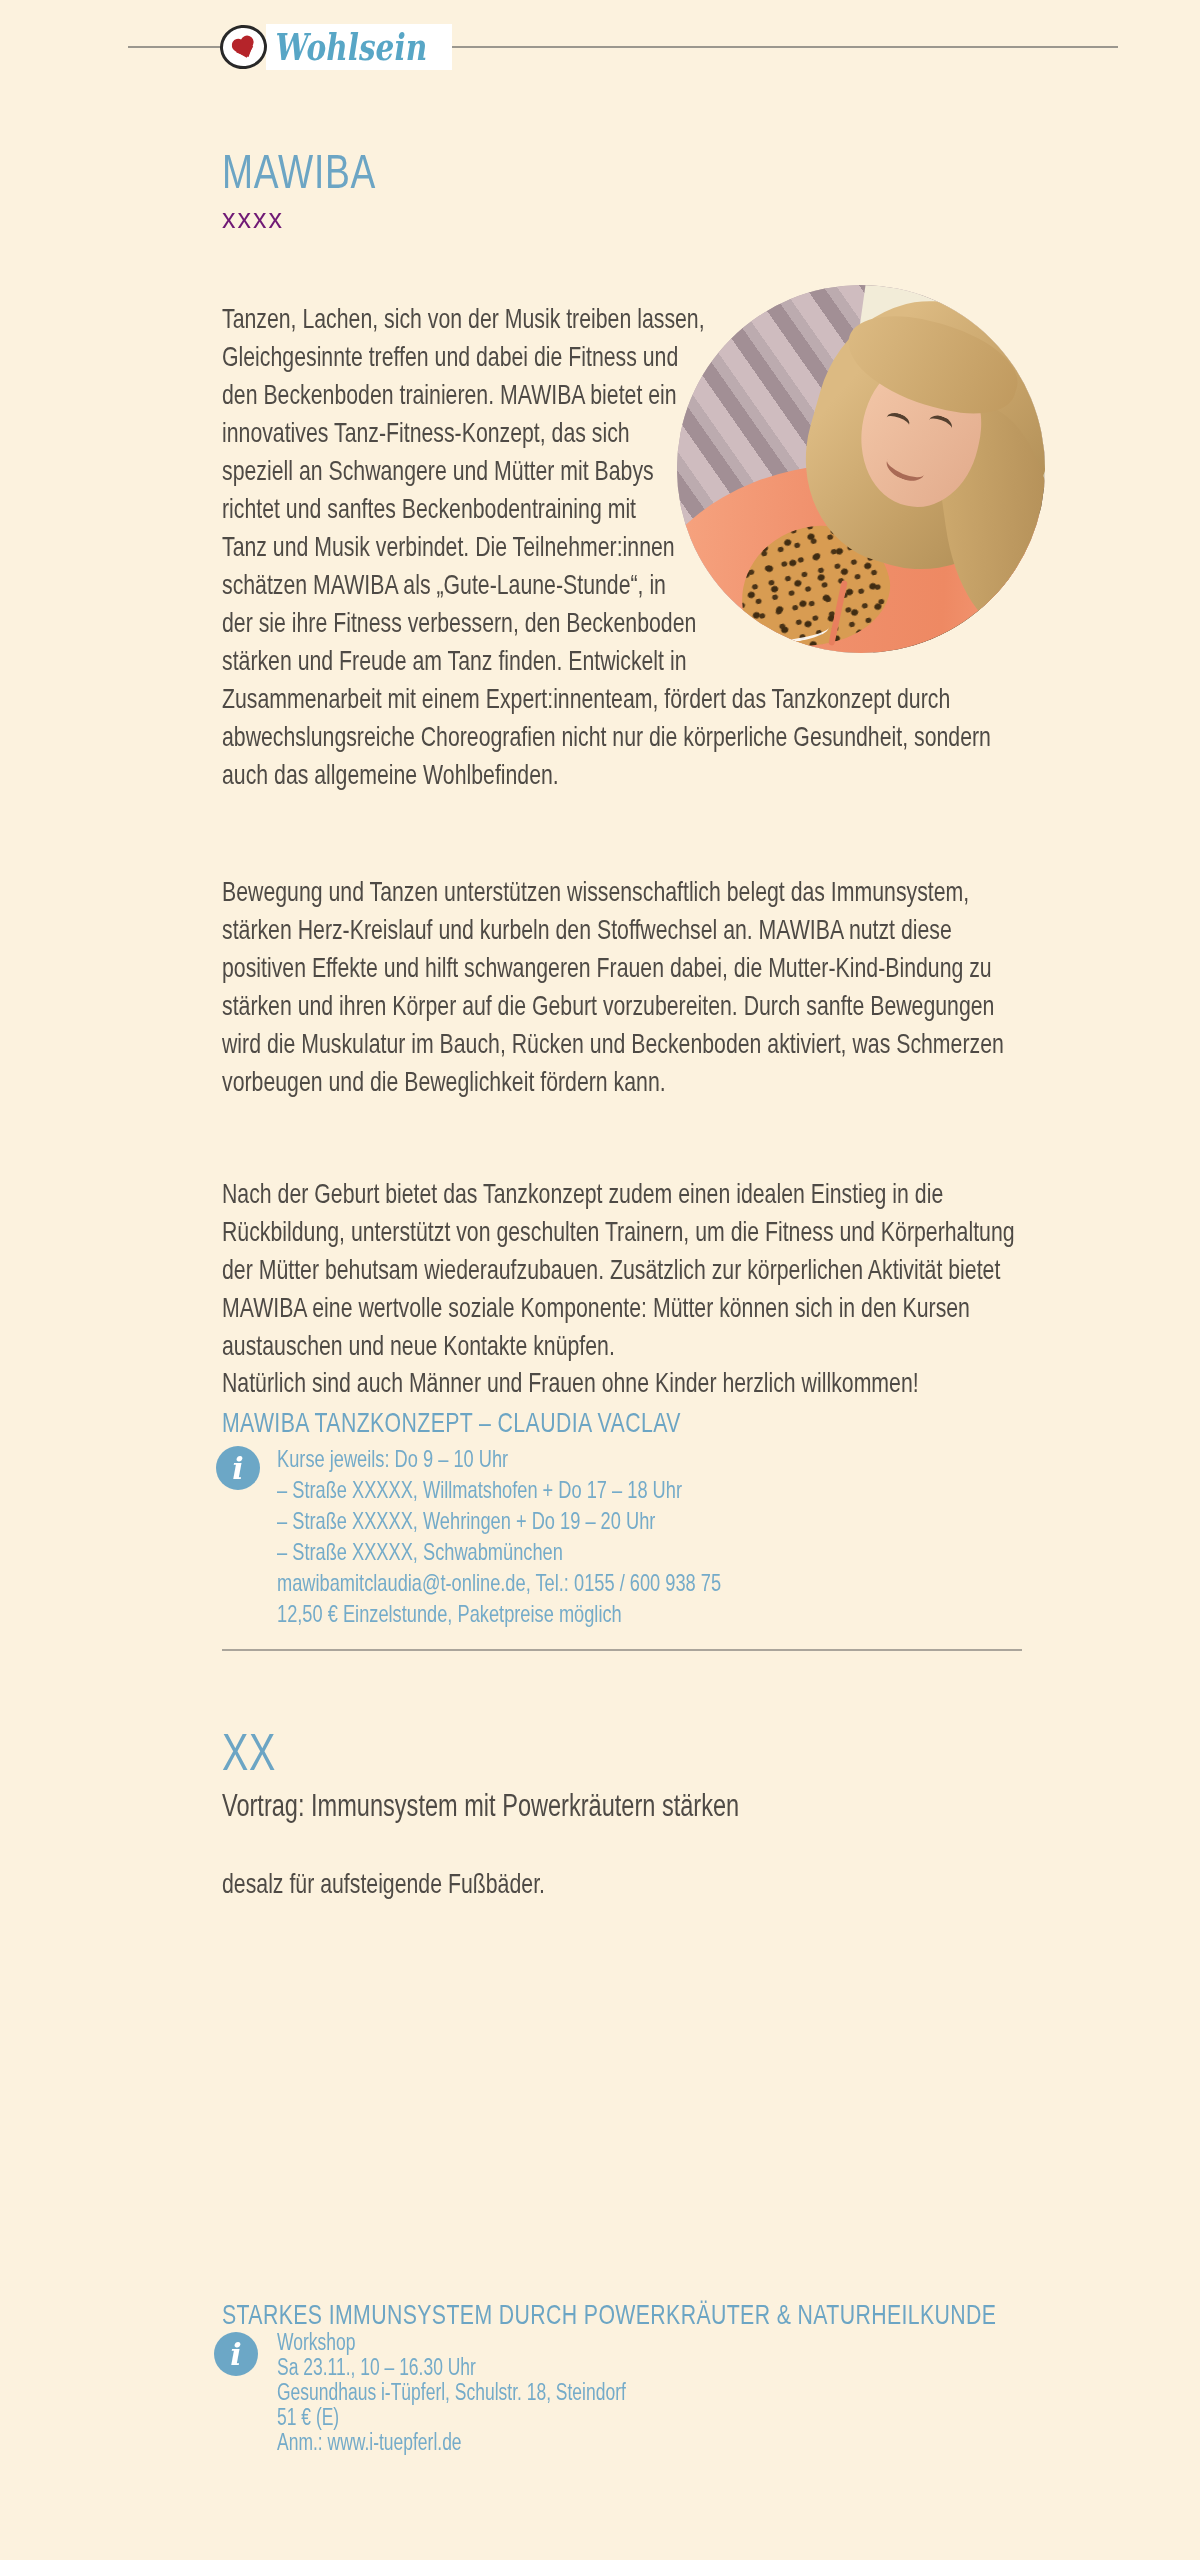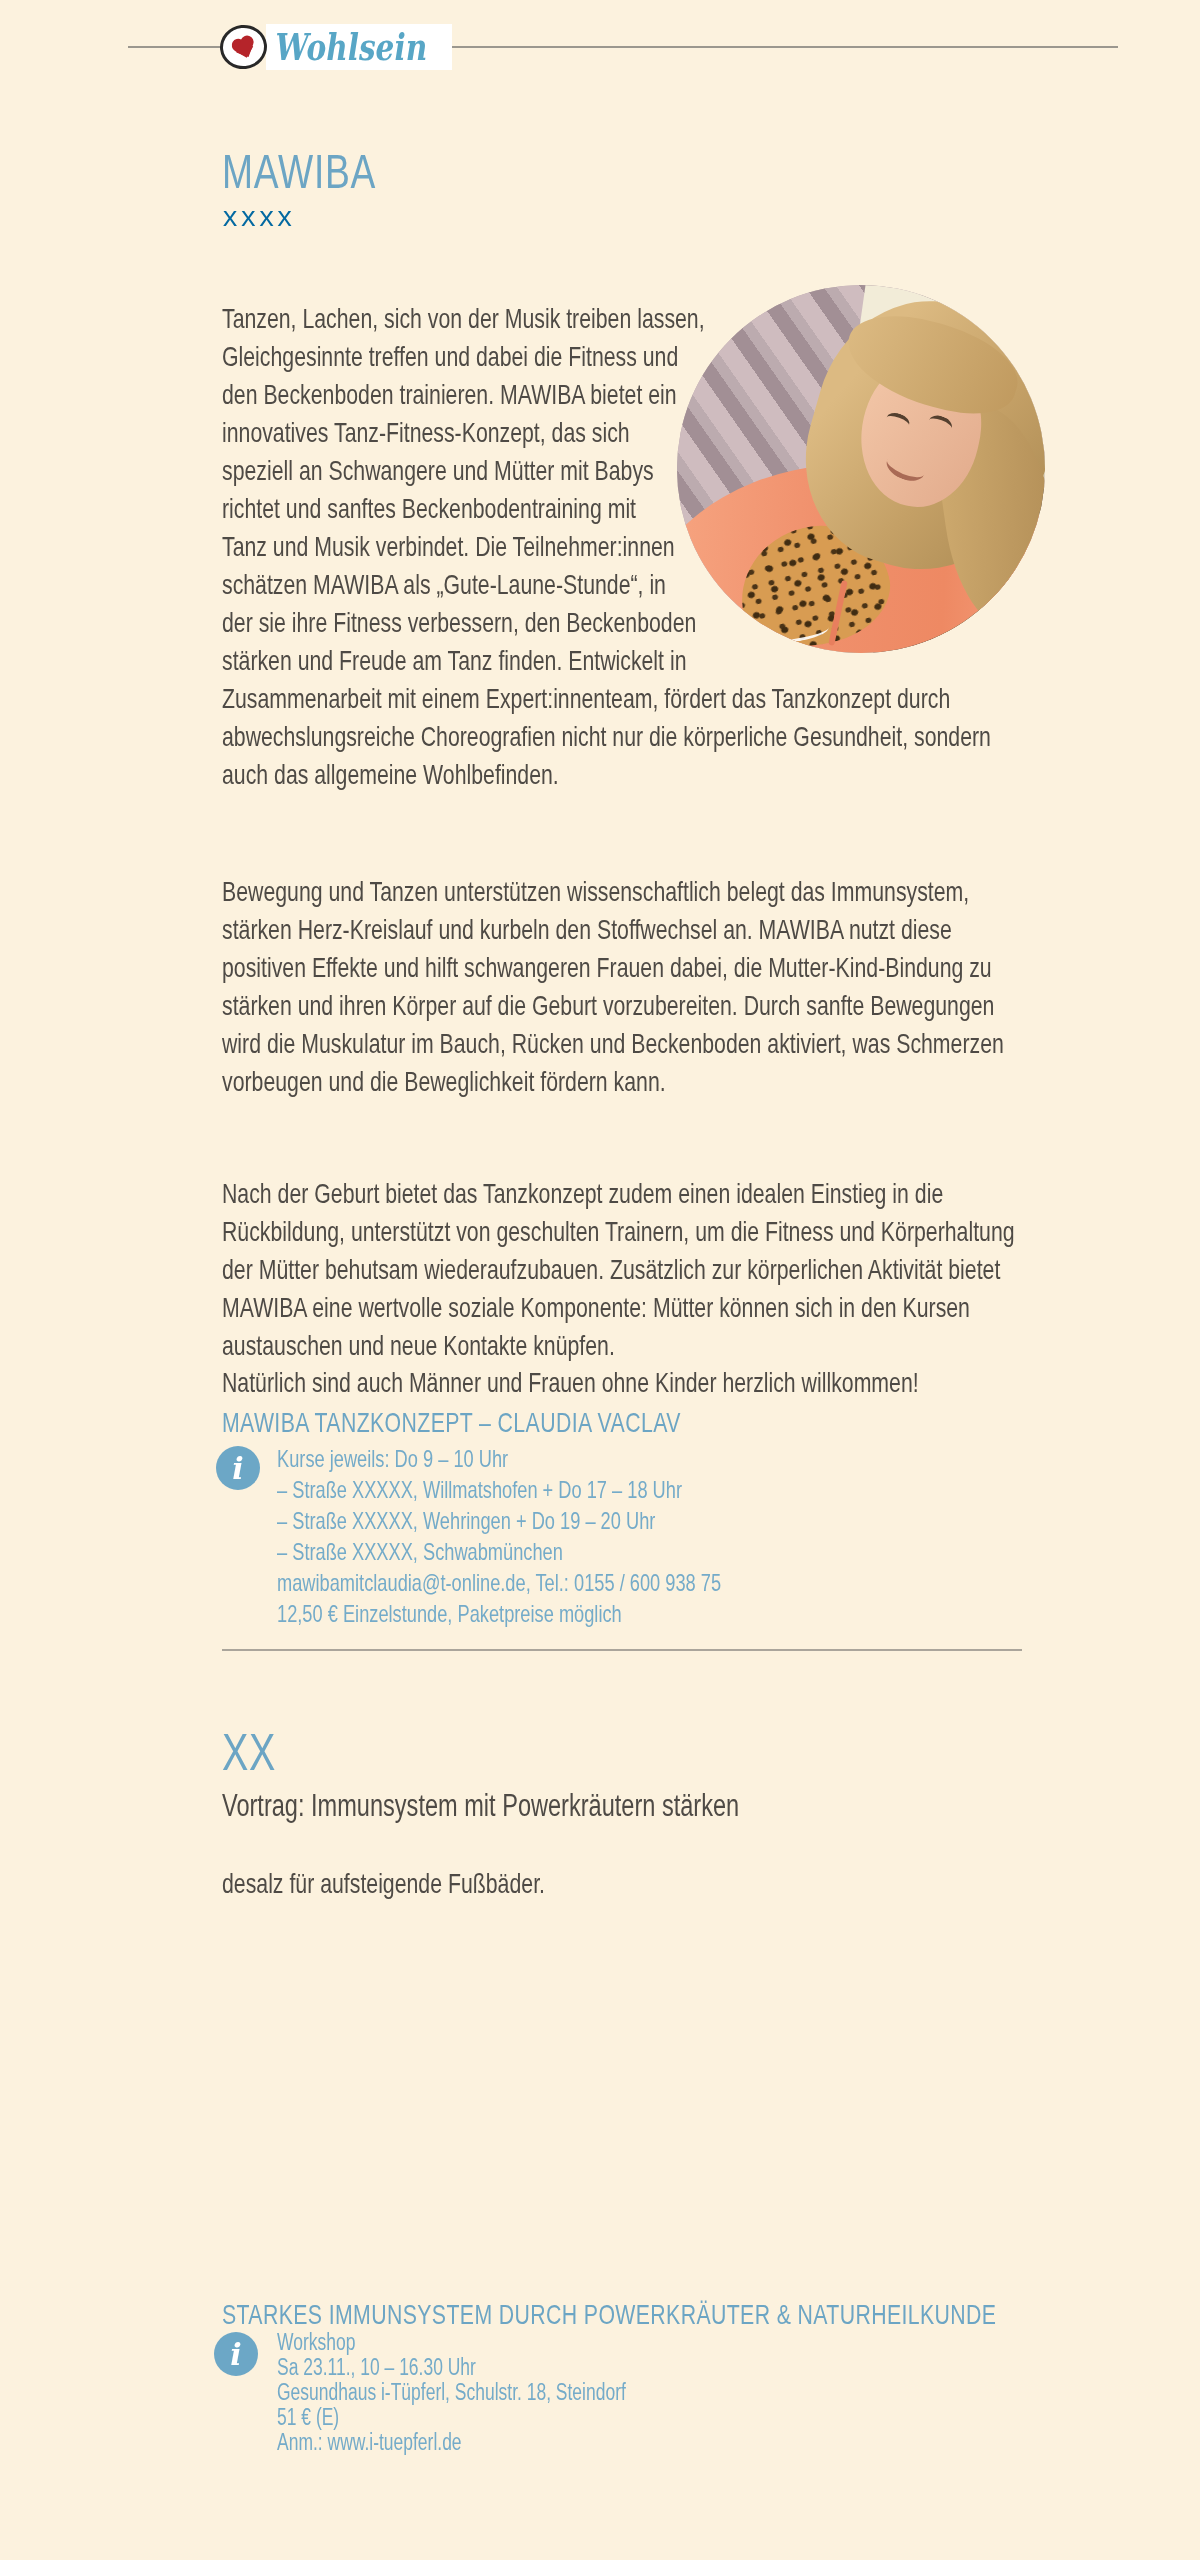--- a/index.html
+++ b/index.html
@@ -17,21 +17,21 @@
   .heart::after{left:0;transform:rotate(40deg);transform-origin:100% 100%;}
   .brand-box{background:#fff;height:46px;width:186px;margin-left:-1px;display:flex;align-items:center;overflow:hidden;}
   .brand{font-family:"DejaVu Serif",serif;font-style:italic;font-weight:bold;font-size:37px;color:#58a6c6;
         transform:scaleX(0.80);transform-origin:0 50%;white-space:nowrap;padding-left:12px;}
 
   
   .cx{transform:scaleX(0.76);transform-origin:0 0;}
 
   .h1{position:absolute;left:222px;top:143px;font-size:49px;font-weight:400;color:#6ca5c4;
       letter-spacing:1px;white-space:nowrap;}
-  .subtitle{position:absolute;left:222px;top:204px;font-size:27px;color:#0369a1;letter-spacing:2px;white-space:nowrap;font-family:Liberation Mono, monospace;}
+  .subtitle{position:absolute;left:222px;top:204px;font-size:27px;color:#701a75;letter-spacing:2px;white-space:nowrap;}
 
   .para{position:absolute;left:222px;width:1065px;font-size:28px;line-height:38px;color:#4e4a45;text-align:left;}
   #p1{top:272px;}
   #p2{top:845px;}
   #p3{top:1147px;}
   #p4{top:1336px;}
   .photo-spacer{display:block;float:right;width:468px;height:372px;margin-top:-6px;
       shape-outside:ellipse(48% 48% at 52% 50%);shape-margin:14px;}
 
   .info-heading{position:absolute;left:222px;font-size:28px;color:#6ca5c4;letter-spacing:0.5px;white-space:nowrap;}

